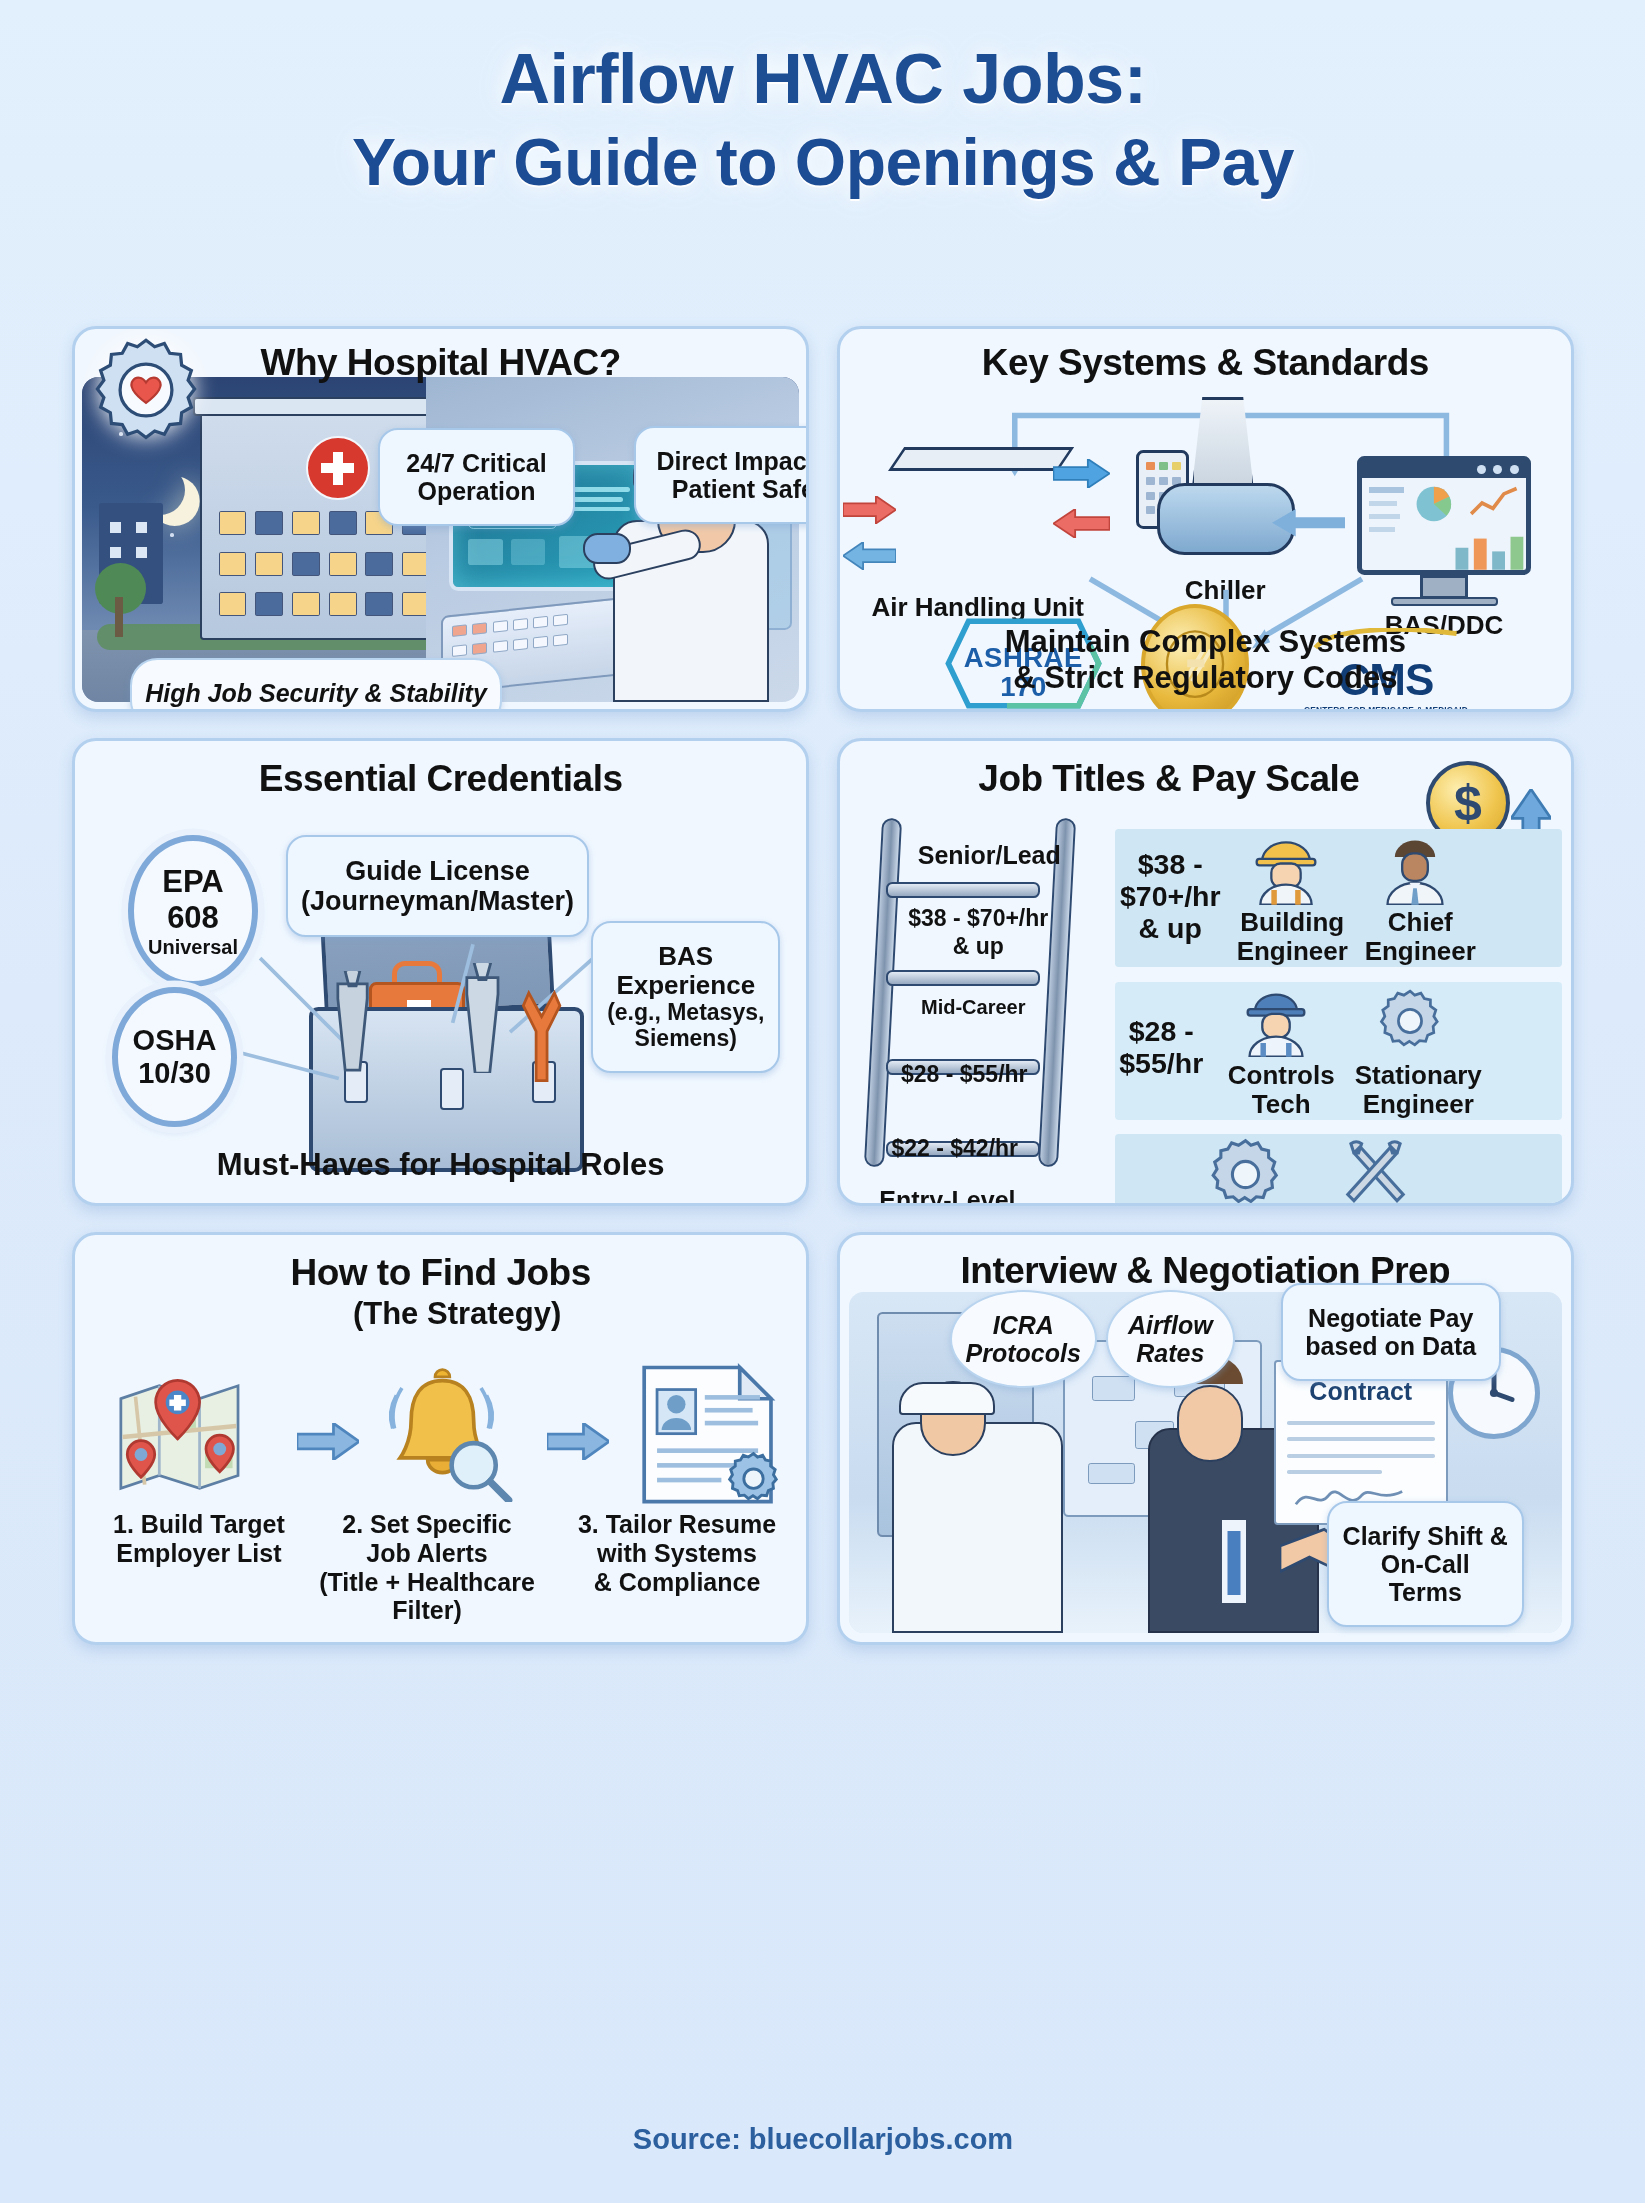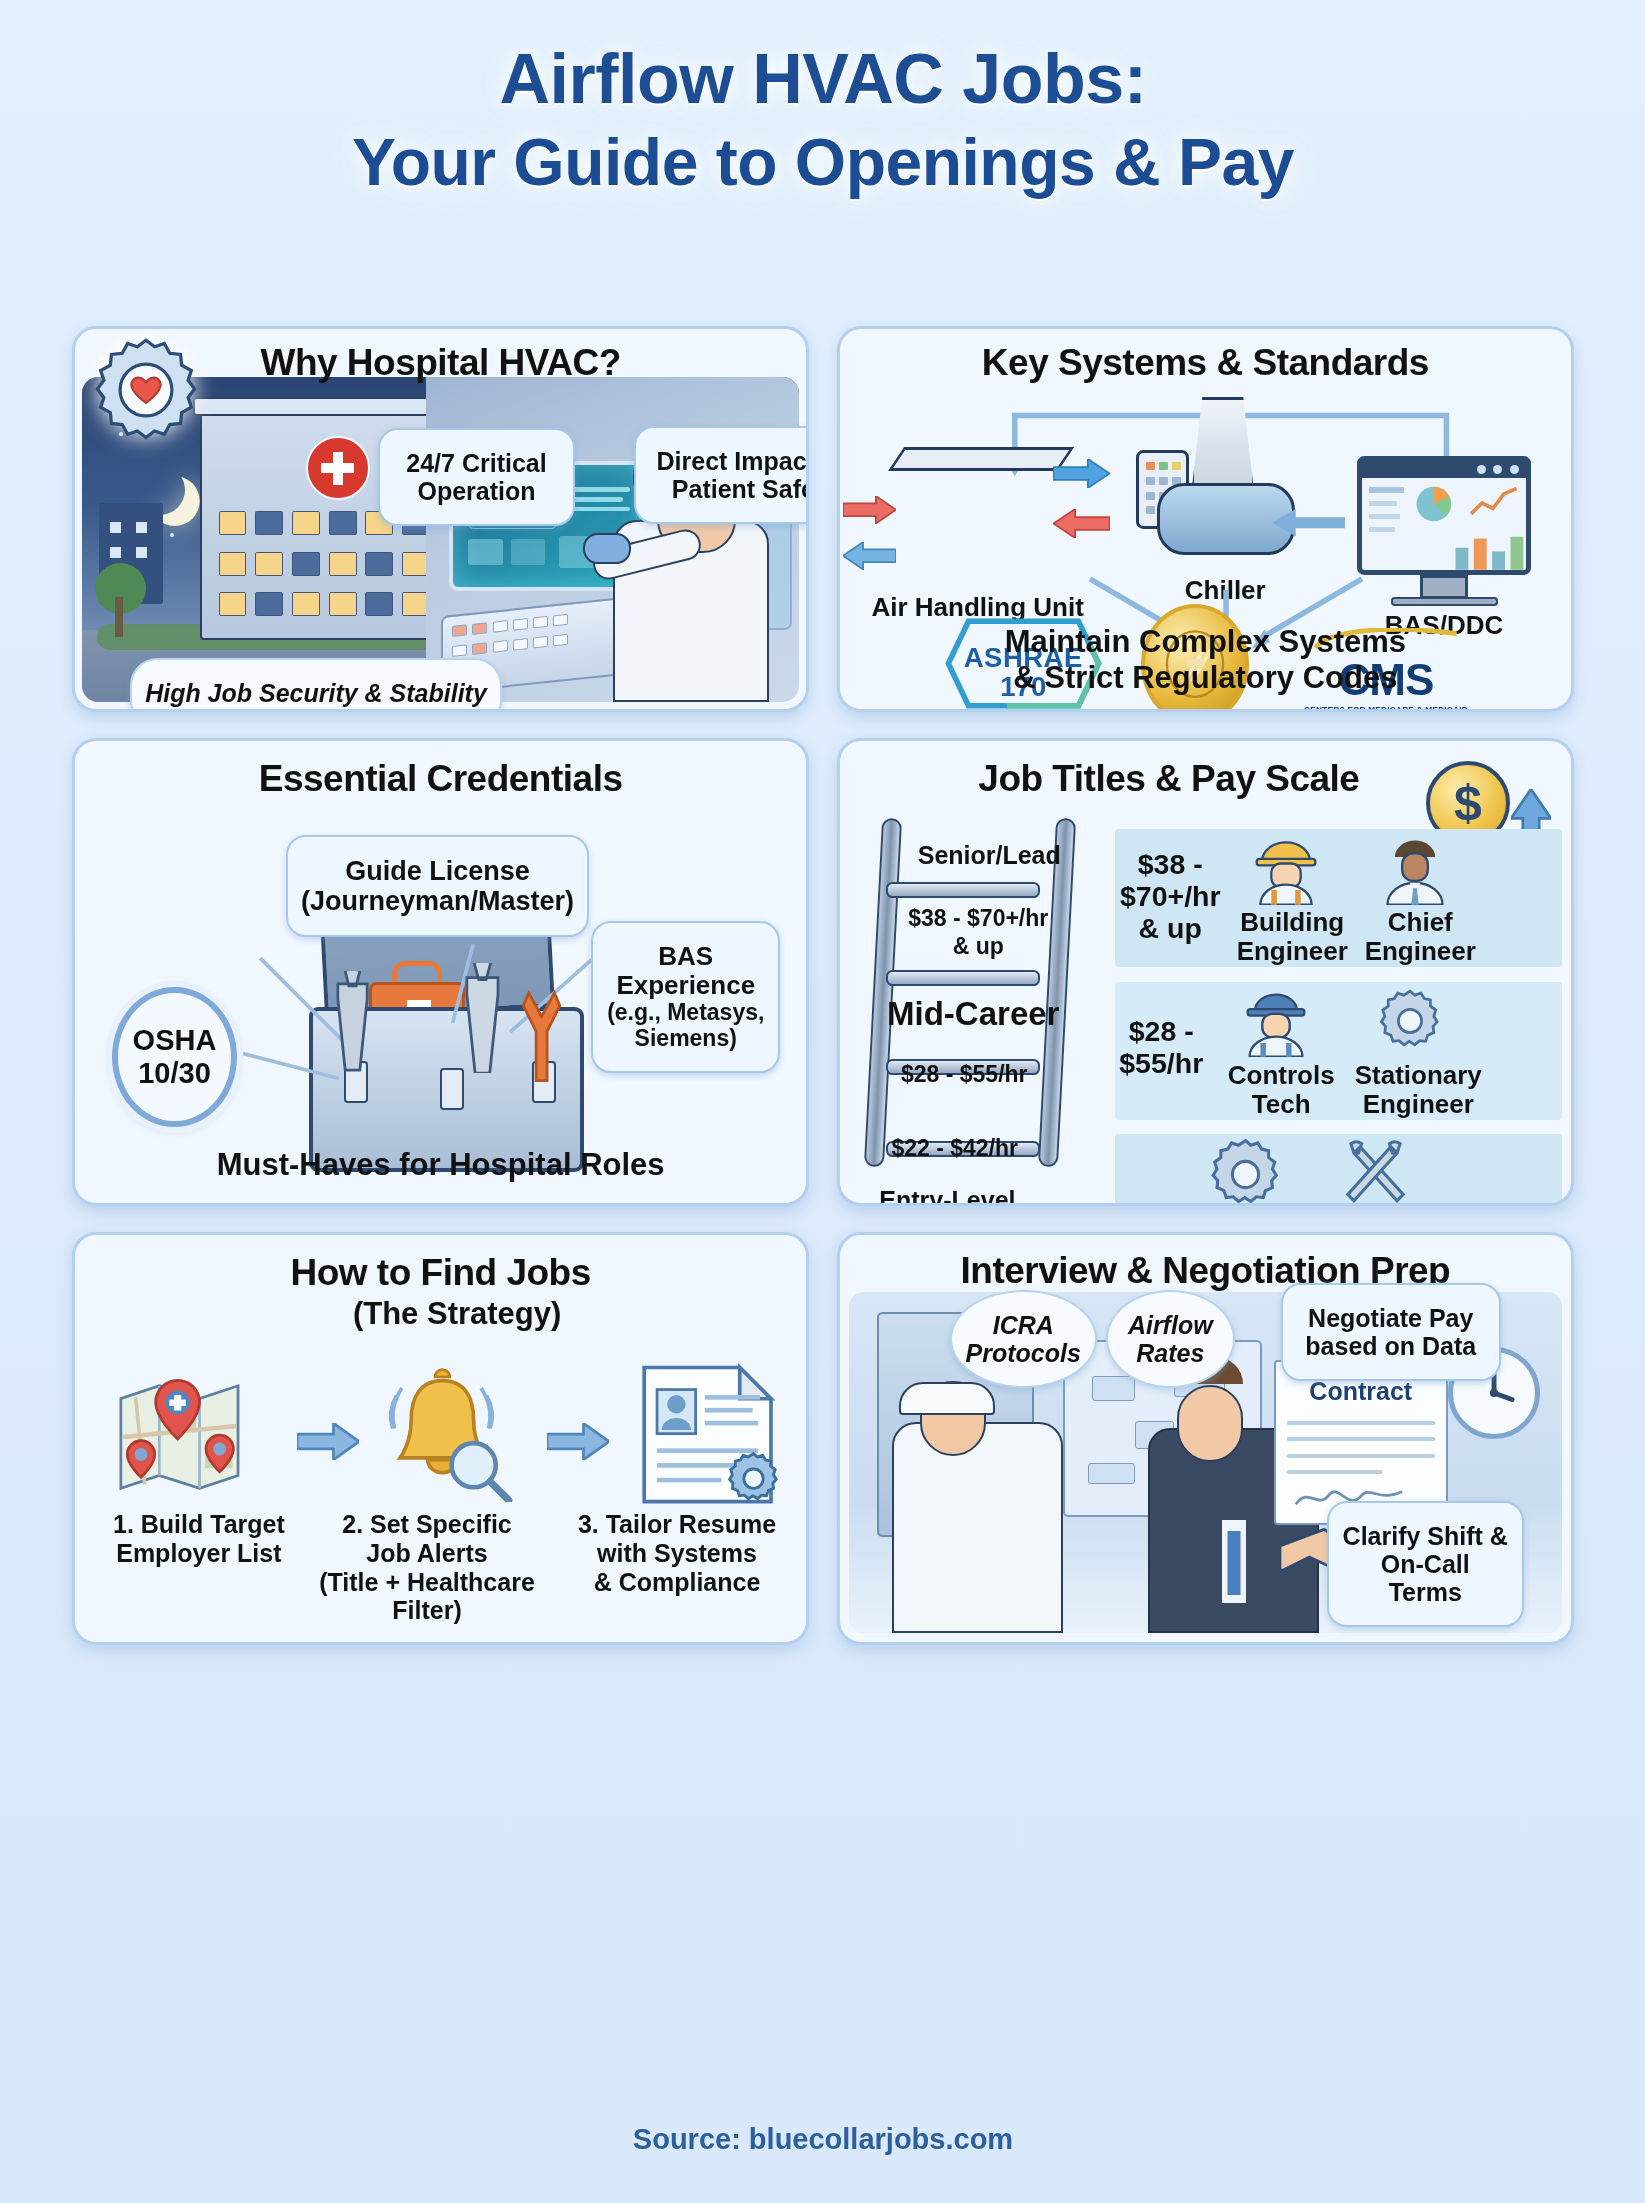--- a/index.html
+++ b/index.html
@@ -506,20 +506,25 @@
     <div class="panel" id="p3">
       <div class="panel-title">Essential Credentials</div>
 
       <svg style="position:absolute;left:0;top:0;width:100%;height:100%;z-index:1" viewBox="0 0 790 490">
         <path d="M200 230 L300 330" stroke="#9dbede" stroke-width="4" fill="none"></path>
         <path d="M170 330 L285 360" stroke="#9dbede" stroke-width="4" fill="none"></path>
         <path d="M430 215 L408 300" stroke="#9dbede" stroke-width="4" fill="none"></path>
         <path d="M560 230 L470 310" stroke="#9dbede" stroke-width="4" fill="none"></path>
       </svg>
 
+      <div class="badge" style="left:53px;top:94px;width:130px;height:152px;font-size:31px;z-index:3">
+        <span>EPA</span>
+        <span>608</span>
+        <span style="font-size:20px">Universal</span>
+      </div>
 
       <div class="badge" style="left:37px;top:246px;width:125px;height:140px;font-size:29px;z-index:3">
         <span>OSHA</span>
         <span>10/30</span>
       </div>
 
       <div class="bubble" style="position:absolute;left:211px;top:94px;width:303px;font-size:27px;z-index:4">
         <div>Guide License</div>
         <div>(Journeyman/Master)</div>
       </div>
@@ -572,21 +577,21 @@
         <div class="rung" style="top:64px"></div>
         <div class="rung" style="top:152px"></div>
         <div class="rung" style="top:241px"></div>
         <div class="rung" style="top:323px"></div>
       </div>
 
       <div class="ladder-lbl" style="left:51px;top:101px;width:197px;font-size:25px">Senior/Lead</div>
       <div class="ladder-lbl" style="left:40px;top:165px;width:197px;font-size:23px">$38 - $70+/hr</div>
       <div class="ladder-lbl" style="left:40px;top:193px;width:197px;font-size:23px">&amp; up</div>
 
-      <div class="ladder-lbl" style="left:35px;top:255px;width:197px;font-size:33px">Mid-Career</div>
+      <div class="ladder-lbl" style="left:35px;top:255px;width:197px;font-size:20px">Mid-Career</div>
       <div class="ladder-lbl" style="left:26px;top:321px;width:197px;font-size:23px">$28 - $55/hr</div>
 
       <div class="ladder-lbl" style="left:16.5px;top:395px;width:197px;font-size:23px">$22 - $42/hr</div>
       <div class="ladder-lbl" style="left:9.2px;top:446px;width:197px;font-size:25px">Entry-Level</div>
 
       <div class="pay" style="left:266px;top:108px;width:129px;font-size:28.5px">
         <div>$38 -</div>
         <div>$70+/hr</div>
         <div>&amp; up</div>
       </div>

